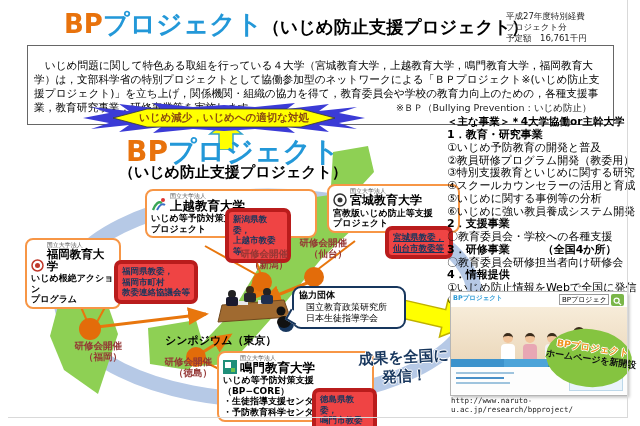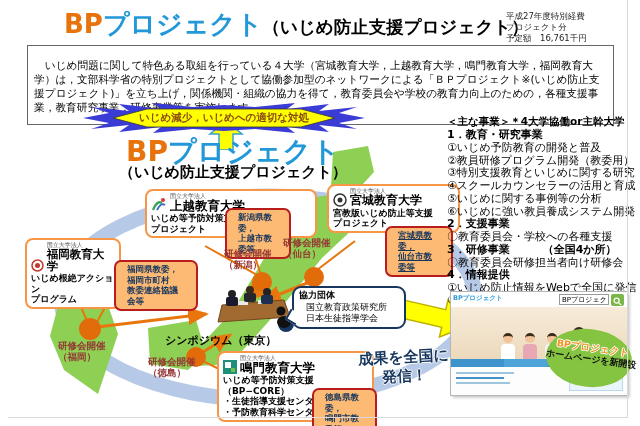--- a/index.html
+++ b/index.html
@@ -33,28 +33,28 @@
   .u-corp{font-size:6px;color:#555;display:block;line-height:1;}
   .u-name{font-size:12.5px;font-weight:bold;line-height:1.05;display:block;}
   .u-prog{font-size:9px;font-weight:bold;line-height:1.18;margin-top:1px;}
   .univ-joetsu{left:145px;top:189px;width:172px;}
   .univ-miyagi{left:327px;top:184px;width:133px;}
   .univ-miyagi .u-name{font-size:12px;}
   .univ-fukuoka{left:25px;top:238px;width:96px;}
   .univ-fukuoka .u-name{font-size:11.5px;}
   .univ-naruto{left:217px;top:351px;width:157px;}
   
-  .comm{background:#fdba74;border:2px solid #b91c1c;border-radius:7px;padding:2px 11px;
+  .comm{background:#ef4444;border:4px solid #b91c1c;border-radius:7px;padding:2px 4px;
         font-size:8.5px;font-weight:bold;color:#17365d;line-height:1.25;box-sizing:border-box;}
   .comm-niigata{left:225px;top:208px;width:66px;}
   .comm-miyagi{left:385px;top:226px;width:68px;text-decoration:underline;}
   .comm-fukuoka{left:114px;top:260px;width:84px;}
   .comm-tokushima{left:312px;top:388px;width:65px;}
   
-  .sess{font-size:9.5px;font-weight:bold;color:#943634;text-align:left;line-height:1.18;width:64px;}
+  .sess{font-size:9.5px;font-weight:bold;color:#943634;text-align:right;line-height:1.18;width:64px;}
   .sess-niigata{left:224px;top:248px;}
   .sess-sendai{left:283px;top:237px;}
   .sess-fukuoka{left:58px;top:340px;}
   .sess-tokushima{left:148px;top:356px;}
   .sympo-label{left:165px;top:333px;font-size:11px;font-weight:bold;}
   
   .partners{left:292px;top:286px;width:114px;background:#fff;border:2px solid #17365d;
             border-radius:9px;padding:2px 5px;font-size:9px;line-height:1.3;box-sizing:border-box;}
   .partners .pt{font-weight:bold;}
   .partners .pl{padding-left:7px;}
@@ -108,20 +108,21 @@
 
   <div class="abs main-title">
     <span class="t-bp">BP</span><span class="t-pj">プロジェクト</span><span class="t-sub">（いじめ防止支援プロジェクト）</span>
   </div>
   <div class="abs budget">
     <div>平成27年度特別経費</div>
     <div>プロジェクト分</div>
     <div>予定額　16,761千円</div>
   </div>
   <div class="abs intro-box">　いじめ問題に関して特色ある取組を行っている４大学（宮城教育大学，上越教育大学，鳴門教育大学，福岡教育大学）は，文部科学省の特別プロジェクトとして協働参加型のネットワークによる「ＢＰプロジェクト※(いじめ防止支援プロジェクト)」を立ち上げ，関係機関・組織の協力を得て，教育委員会や学校の教育力向上のための，各種支援事業，教育研究事業，研修事業等を実施します。</div>
+  <div class="abs bp-note">※ＢＰ（Bullying Prevention：いじめ防止）</div>
 
   <svg class="abs diagram" width="640" height="426">
     <defs>
       <marker id="ah" markerWidth="9" markerHeight="8" refX="6" refY="3" orient="auto">
         <path d="M0,0 L7,3 L0,6 Z" fill="#e8760d"></path>
       </marker>
     </defs>
     <ellipse cx="268" cy="298" rx="207" ry="102" fill="none" stroke="#b6c9e6" stroke-width="15"></ellipse>
     <g fill="#8ed054">
       <polygon points="333,152 368,146 374,172 352,196 331,186"></polygon>
@@ -359,16 +360,17 @@
   </div>
 
   <div class="abs bubble">
     <div class="btail"></div>
   </div>
   <div class="abs bub-inner" style="left:542px;top:342px">
     <div class="bub-l1">BPプロジェクト</div>
     <div class="bub-l2">ホームページを新開設</div>
   </div>
 
+  <div class="abs url">http://www.naruto-u.ac.jp/research/bpproject/</div>
 
   <div class="abs edge-r"></div>
   <div class="abs edge-b"></div>
 </div>
 
 </body></html>

